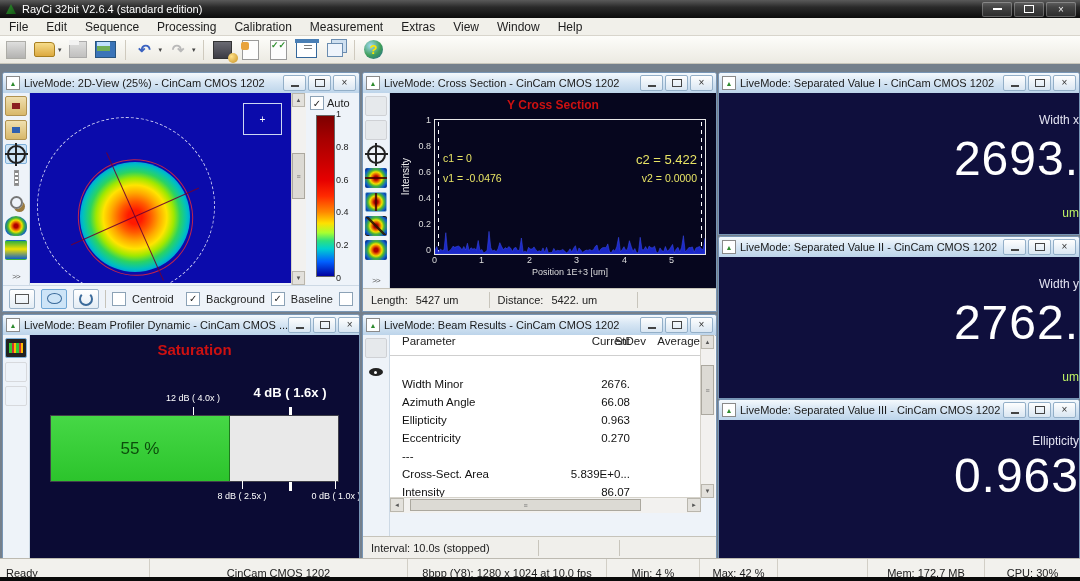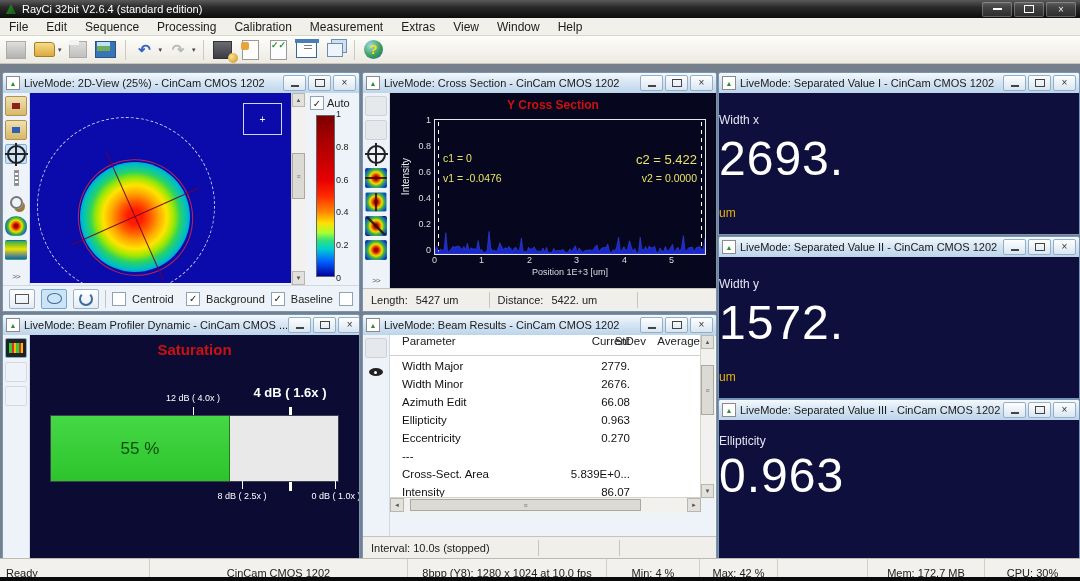--- a/index.html
+++ b/index.html
@@ -106,24 +106,24 @@
     display:flex;align-items:center;justify-content:center;}
   .shpbtn.sel{background:#cde4f7;border-color:#6fa6d4;}
   
   #csplot{position:absolute;left:27px;top:20px;right:0;bottom:22px;background:#06061e;overflow:hidden;}
   #csframe{position:absolute;left:44px;top:26px;right:10px;bottom:34px;border:1px solid #e6e6e6;}
   .csylabel{position:absolute;left:-3px;top:40%;transform:rotate(-90deg);font-size:10px;color:#eee;}
   .cstick{position:absolute;font-size:9px;color:#ddd;}
   .csdash{position:absolute;top:2px;bottom:2px;width:1px;
     background:repeating-linear-gradient(#fff 0 4px,transparent 4px 8px);}
   
-  .valbody{position:absolute;left:0;right:0;top:20px;bottom:0;background:#0f0f3d;color:#fff;text-align:left;}
+  .valbody{position:absolute;left:0;right:0;top:20px;bottom:0;background:#0f0f3d;color:#fff;text-align:right;}
   .vallabel{position:absolute;left:0;right:0;top:20px;font-size:12px;color:#e4e4f2;}
   .valnum{position:absolute;left:0;right:0;top:38px;font-size:48px;font-weight:300;letter-spacing:1px;}
-  .valunit{position:absolute;left:0;right:0;bottom:14px;font-size:12px;color:#eab308;}
+  .valunit{position:absolute;left:0;right:0;bottom:14px;font-size:12px;color:#bef264;}
   
   #dynplot{position:absolute;left:27px;top:20px;right:0;bottom:0;background:#0b0b34;overflow:hidden;color:#fff;}
   #satbar{position:absolute;left:20px;top:80px;width:287px;height:65px;background:#e9e9e9;border:1px solid #40404a;}
   #satfill{position:absolute;left:0;top:0;height:100%;width:62%;background:linear-gradient(#46d846,#2cc42c);
     border-right:1px solid #1d7a1d;display:flex;align-items:center;justify-content:center;
     font-size:17px;color:#0c4d0c;}
   .dtickup{position:absolute;top:72px;width:1px;height:8px;background:#fff;}
   .dtickdn{position:absolute;top:146px;width:1px;height:8px;background:#fff;}
   .dlbl{position:absolute;color:#fff;transform:translateX(-50%);white-space:nowrap;}
   #marker4db{position:absolute;top:72px;height:84px;width:3px;background:#fff;}
@@ -406,21 +406,21 @@
             <span class="minbar"></span>
           </span>
         <span class="wbtn">
             <span class="maxbox"></span>
           </span>
         <span class="wbtn">×</span>
       </span>
     </div>
     <div class="valbody">
       <div class="vallabel">Width y</div>
-      <div class="valnum">1572.</div>
+      <div class="valnum">2762.</div>
       <div class="valunit">um</div>
     </div>
   </div>
 
   <div class="win" style="left:718px;top:399px;width:360px;height:159px;">
     <div class="wtitle">
       <span class="wicon">▲</span>
       <span>LiveMode: Separated Value III - CinCam CMOS 1202</span>
       <span class="wbtns">
         <span class="wbtn">
@@ -499,30 +499,26 @@
           </span>
         </span>
     </div>
     <div id="tblarea">
       <div id="tblhead">
         <span class="tc-p">Parameter</span>
         <span class="tc-c">Current</span>
         <span class="tc-s">StDev</span>
         <span class="tc-a">Average</span>
       </div>
-      <div class="throw" style="top:25px;">
-          <span class="tc-p">Width Major</span>
-          <span class="tc-c">2779.</span>
-        </div>
       <div class="throw" style="top:43px;">
           <span class="tc-p">Width Minor</span>
           <span class="tc-c">2676.</span>
         </div>
       <div class="throw" style="top:61px;">
-          <span class="tc-p">Azimuth Edit</span>
+          <span class="tc-p">Azimuth Angle</span>
           <span class="tc-c">66.08</span>
         </div>
       <div class="throw" style="top:79px;">
           <span class="tc-p">Ellipticity</span>
           <span class="tc-c">0.963</span>
         </div>
       <div class="throw" style="top:97px;">
           <span class="tc-p">Eccentricity</span>
           <span class="tc-c">0.270</span>
         </div>

